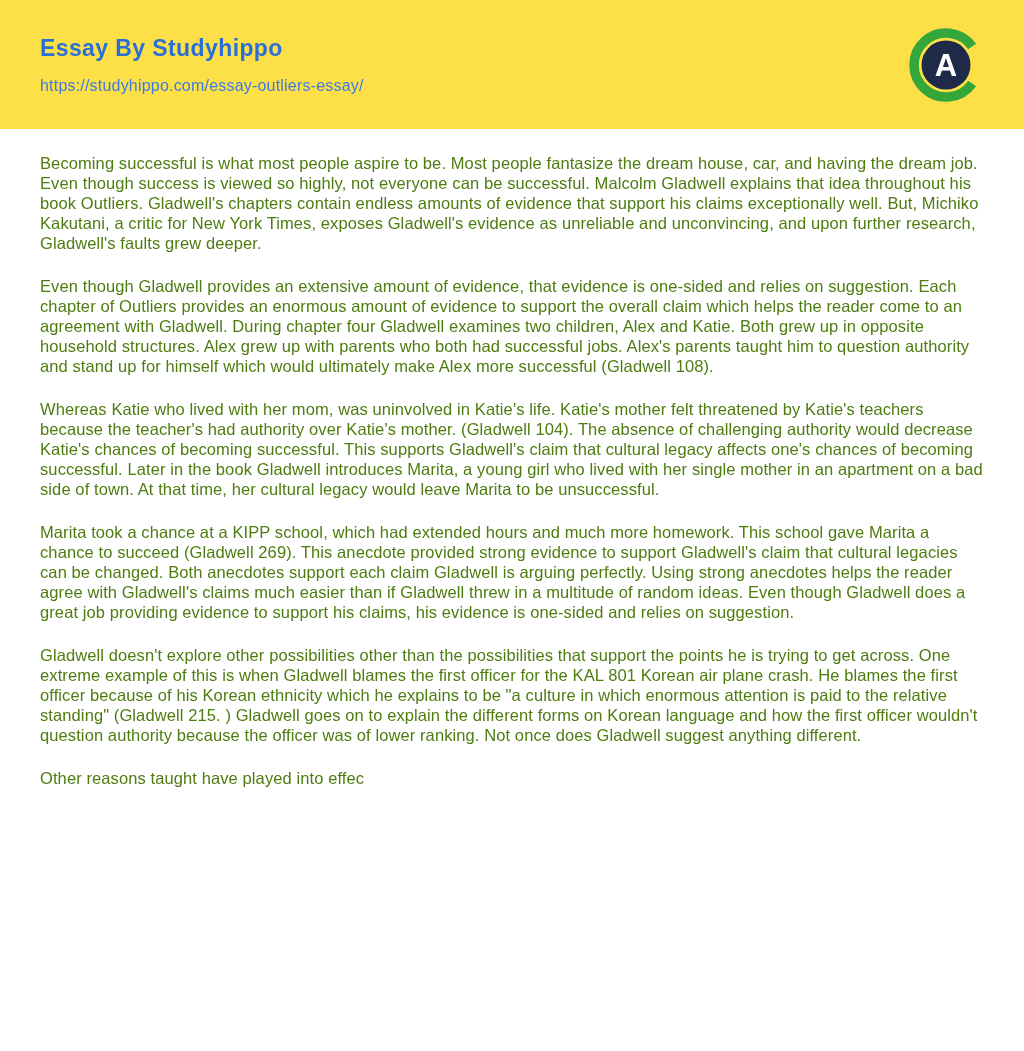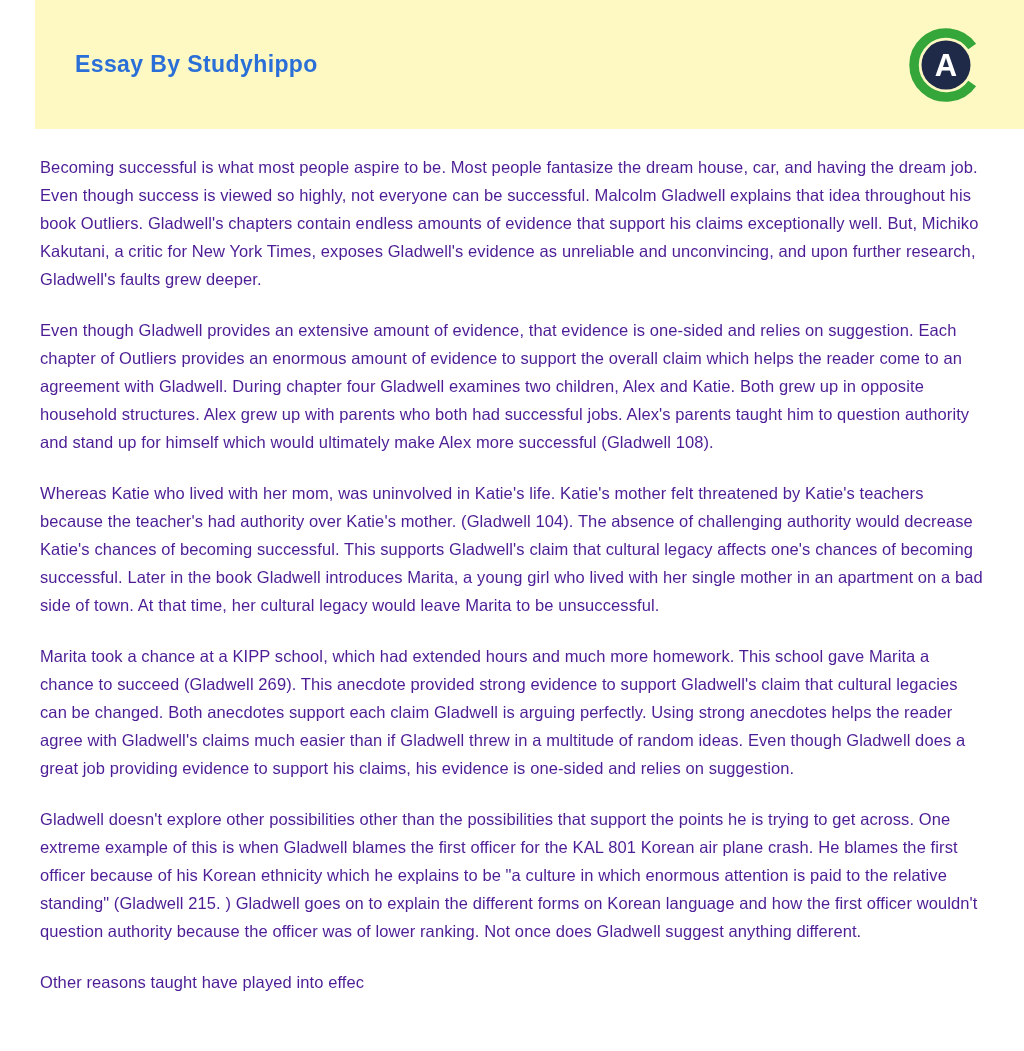--- a/index.html
+++ b/index.html
@@ -5,26 +5,25 @@
   * { margin: 0; padding: 0; box-sizing: border-box; }
   html, body {
     width: 1024px;
     height: 1051px;
     background: #ffffff;
     font-family: "Liberation Sans", "DejaVu Sans", sans-serif;
     overflow: hidden;
   }
   .site-header {
     height: 129px;
-    background: #fef9c3;
+    background: #fde047;
     display: flex;
     align-items: center;
     justify-content: space-between;
     padding: 0 40px;
-    margin-left: 35px;
   }
   .header-text { display: flex; flex-direction: column; }
   .site-title {
     color: #2a6fd8;
     font-size: 23px;
     font-weight: 700;
     letter-spacing: 0.4px;
   }
   .source-url {
     margin-top: 15px;
@@ -43,34 +42,35 @@
     padding: 24px 40px 0 40px;
   }
   h1.page-title {
     color: #17191f;
     font-size: 33px;
     font-weight: 700;
     letter-spacing: 0.2px;
     margin-bottom: 16px;
   }
   .essay-paragraph {
-    color: #4c1d95;
+    color: #4d7c0f;
     font-size: 16.5px;
-    line-height: 28px;
+    line-height: 20px;
     letter-spacing: 0.1px;
     margin-bottom: 23px;
   }
   .essay-paragraph:last-child { margin-bottom: 0; }
 </style>
 </head>
 <body>
 
 <header class="site-header">
   <div class="header-text">
     <div class="site-title">Essay By Studyhippo</div>
+    <a class="source-url">https://studyhippo.com/essay-outliers-essay/</a>
   </div>
   <div class="logo-wrap">
     <svg width="76" height="76" viewBox="0 0 76 76" aria-hidden="true">
       <path d="M 64.2 19.6 A 32 32 0 1 0 64.2 56.4" fill="none" stroke="#35a63a" stroke-width="9.5" stroke-linecap="butt"></path>
       <circle cx="38" cy="38" r="24.5" fill="#1e2a47"></circle>
       <text x="38" y="49" text-anchor="middle" font-family="Liberation Sans, DejaVu Sans, sans-serif" font-size="31" font-weight="700" fill="#ffffff">A</text>
     </svg>
   </div>
 </header>
 

